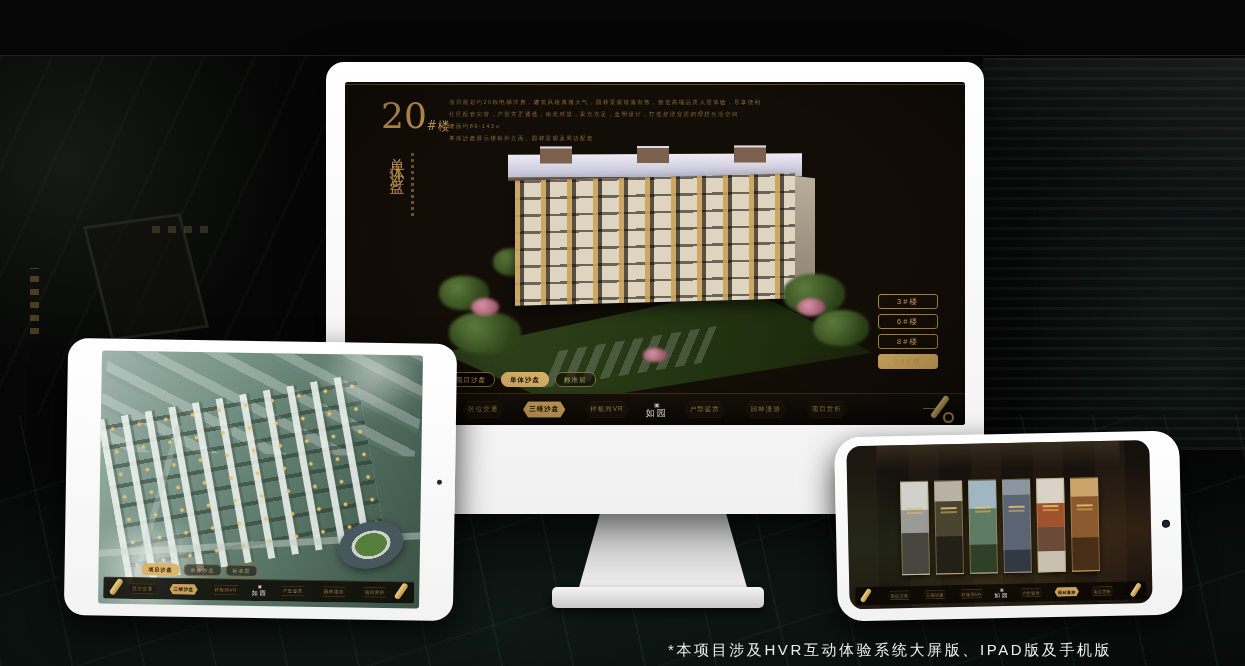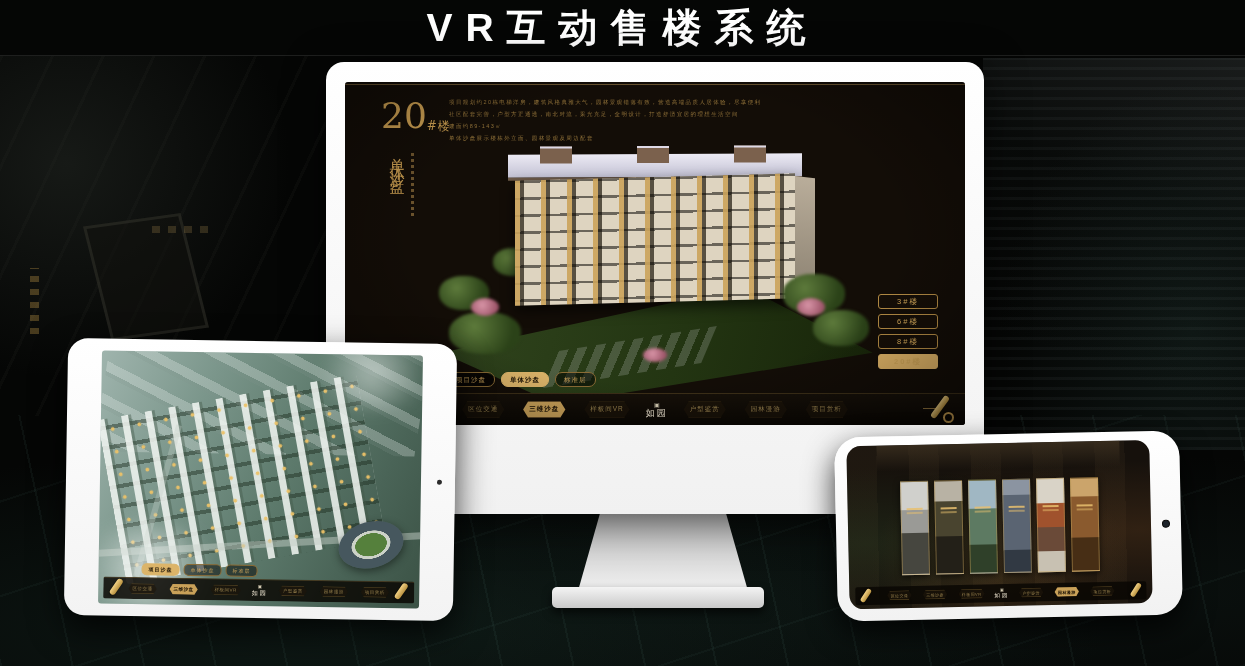--- a/index.html
+++ b/index.html
@@ -204,21 +204,20 @@
 
 <div id="stage">
 
   <div class="bg-map"></div>
   <div class="bg-left-tex"></div>
   <div class="bg-frame"></div>
   <div class="bg-specks"></div>
   <div class="bg-specks2"></div>
   <div class="bg-city"></div>
 
-  <div class="page-title">VR互动售楼系统</div>
   <div class="page-sep"></div>
 
   <div class="stand-neck"></div>
   <div class="stand-base"></div>
   <div class="monitor">
     <div class="m-screen">
 
       <div class="s-num">
         <span>20</span><span class="s-num-suffix">#楼</span>
       </div>
@@ -344,13 +343,14 @@
           <span class="logo-text">如园</span>
         </div>
         <div class="nav-item">户型鉴赏</div>
         <div class="nav-item sel">园林漫游</div>
         <div class="nav-item">项目赏析</div>
         <div class="mini-scroll right"></div>
       </div>
     </div>
   </div>
 
+  <div class="footnote">*本项目涉及HVR互动体验系统大屏版、IPAD版及手机版</div>
 </div>
 
 </body></html>

